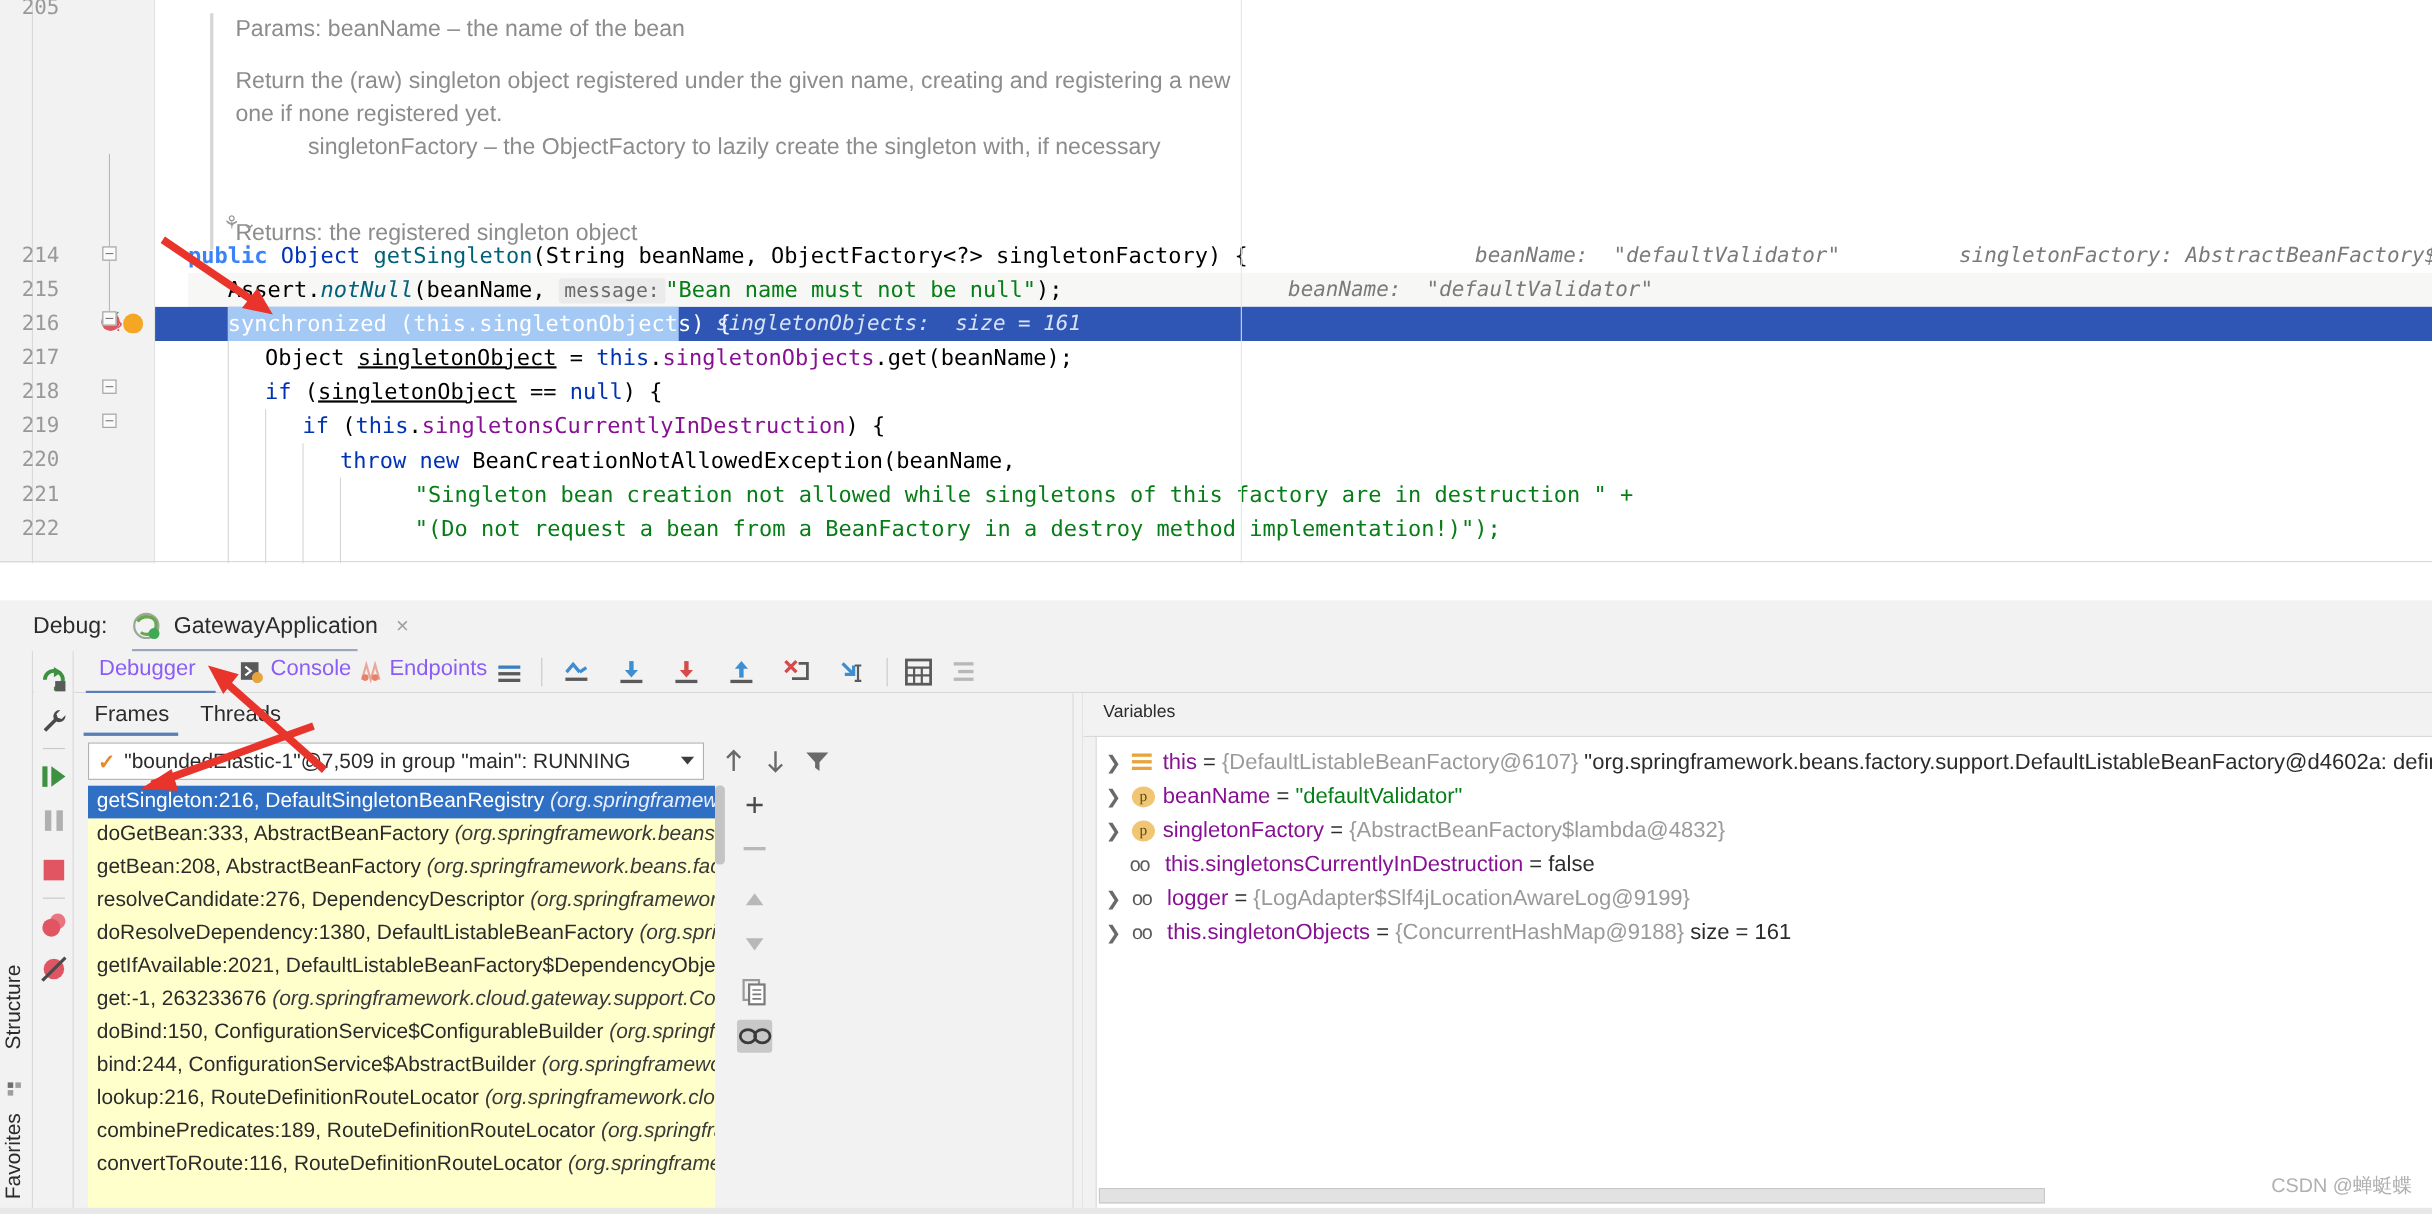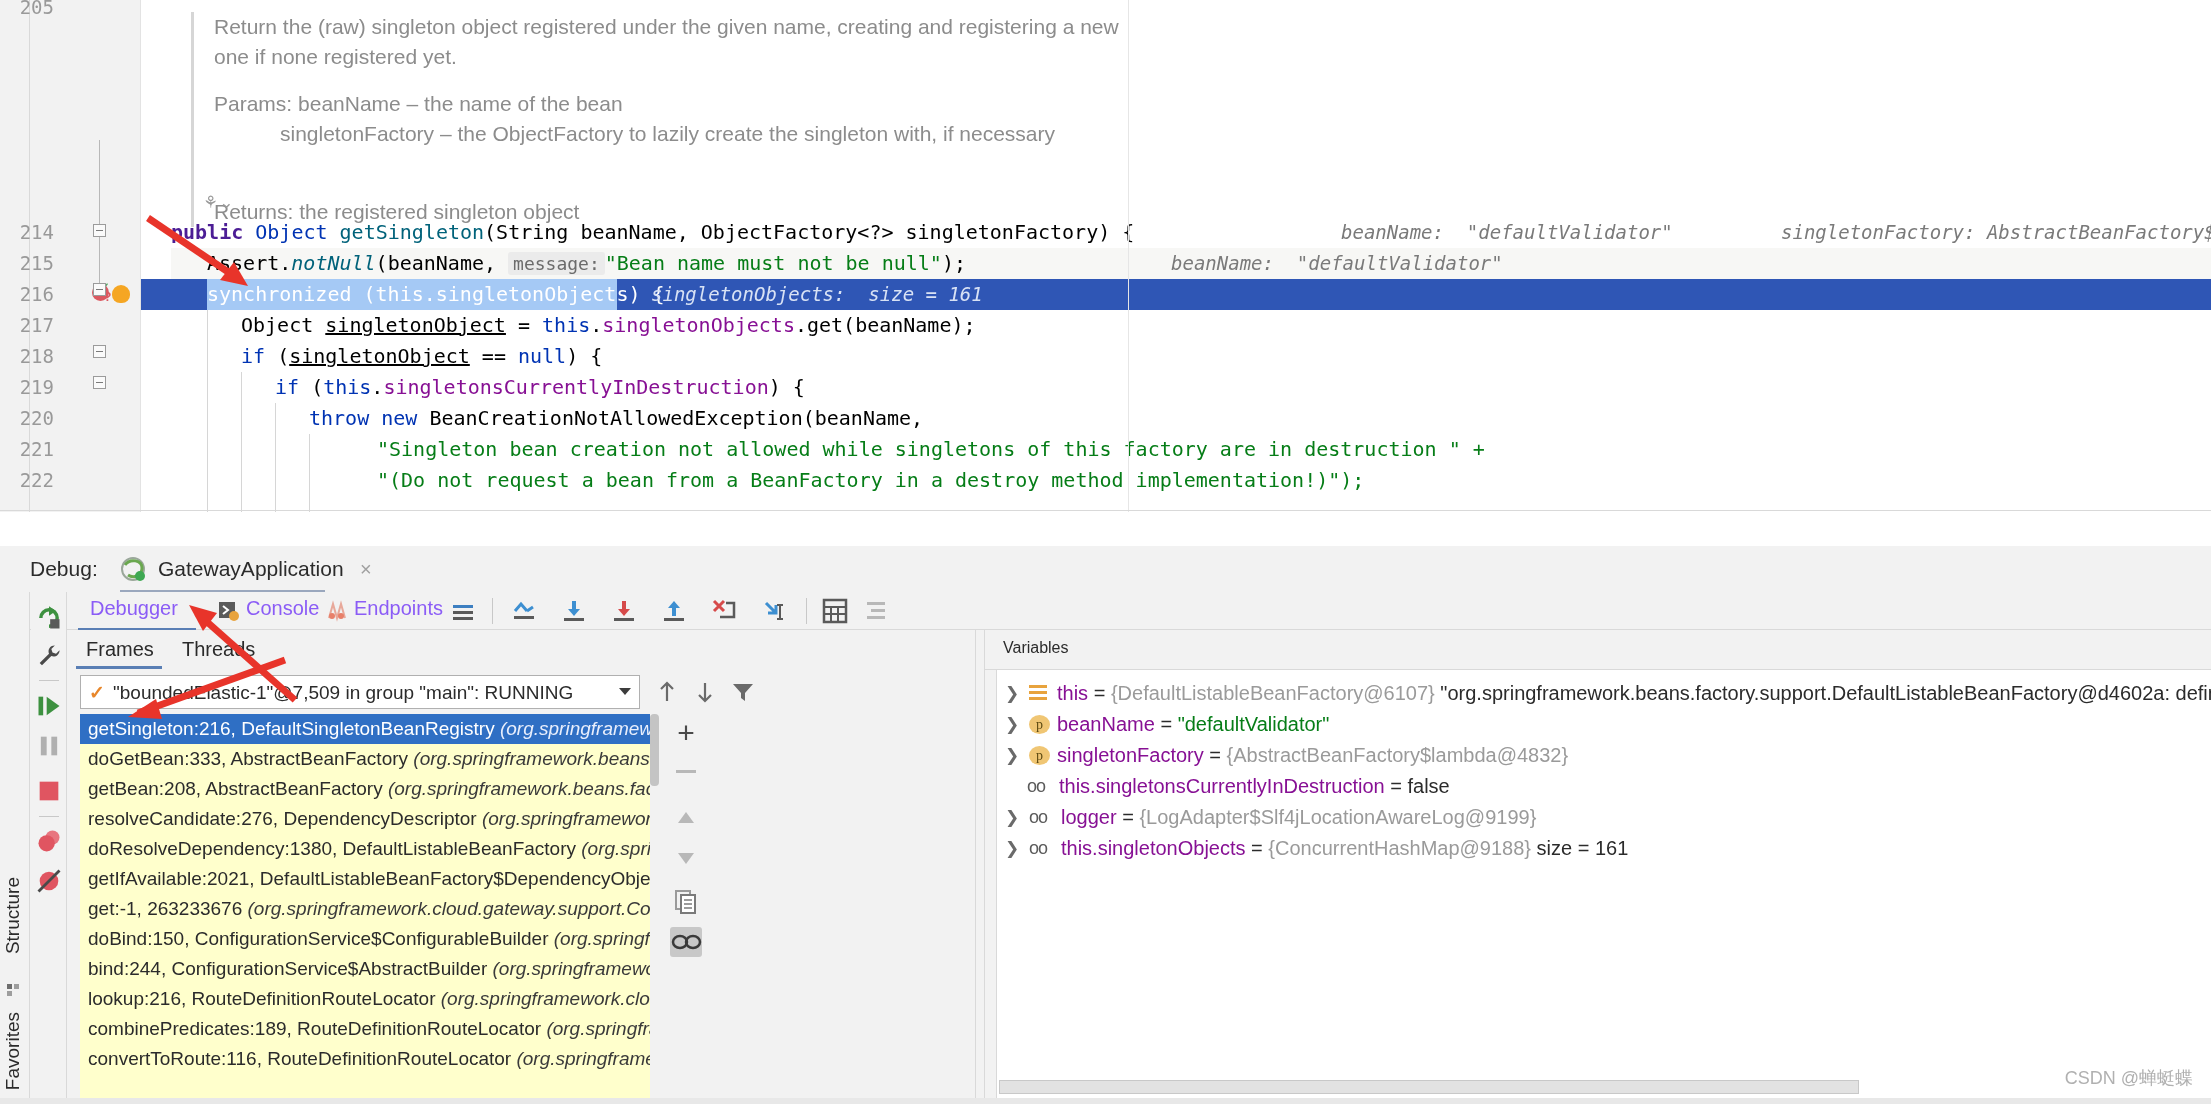--- a/index.html
+++ b/index.html
@@ -34,21 +34,21 @@
   .jd-lbl { display: inline-block; }
 
   .annot-icon { position: absolute; left: 62px; top: 192px; font-size: 17px; color: #9a9a9a; letter-spacing: 1px; }
 
   .cline {
     position: absolute; left: 0; right: 0; height: 31px; line-height: 31px;
     font-family: "DejaVu Sans Mono", monospace; font-size: 20px; white-space: pre;
     color: #000000;
   }
   .cline .txt { position: absolute; left: 30px; top: 0; }
-  .kw { color: #4c1d95; font-weight: bold; }
+  .kw { color: #3b82f6; font-weight: bold; }
   .kw2 { color: #0033b3; }
   .fn { color: #00627a; }
   .fld { color: #871094; }
   .str { color: #067d17; }
   .ital { font-style: italic; }
   .und { text-decoration: underline; }
   .hint {
     color: #7a7a7a; font-style: italic; font-family: "DejaVu Sans Mono", monospace;
   }
   .paramhint {
@@ -214,26 +214,26 @@
     <div class="fold" style="left:93px; top:224px;"></div>
     <div class="foldline" style="left:99px; top:237px; height:46px;"></div>
     <div class="fold" style="left:93px; top:283px;"></div>
     <div class="fold" style="left:93px; top:345px;"></div>
     <div class="fold" style="left:93px; top:376px;"></div>
 
     <div class="code-area">
 
       <div class="javadoc">
         <p>
+          <span class="jd-lbl">Params:</span>
+          <span>beanName – the name of the bean</span>
+        </p>
+        <p>
           <span>Return the (raw) singleton object registered under the given name, creating and registering a new</span><br>
           <span>one if none registered yet.</span>
-        </p>
-        <p>
-          <span class="jd-lbl">Params:</span>
-          <span>beanName – the name of the bean</span>
         </p>
         <p class="jd-indent" style="margin-top:-17px;">
           <span>singletonFactory – the ObjectFactory to lazily create the singleton with, if necessary</span>
         </p>
         <p>
           <span class="jd-lbl">Returns:</span>
           <span>the registered singleton object</span>
         </p>
       </div>
 

